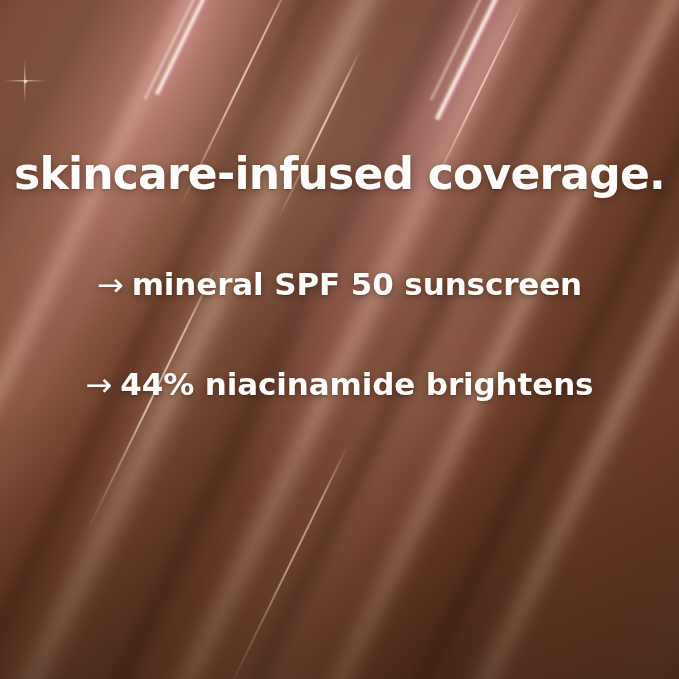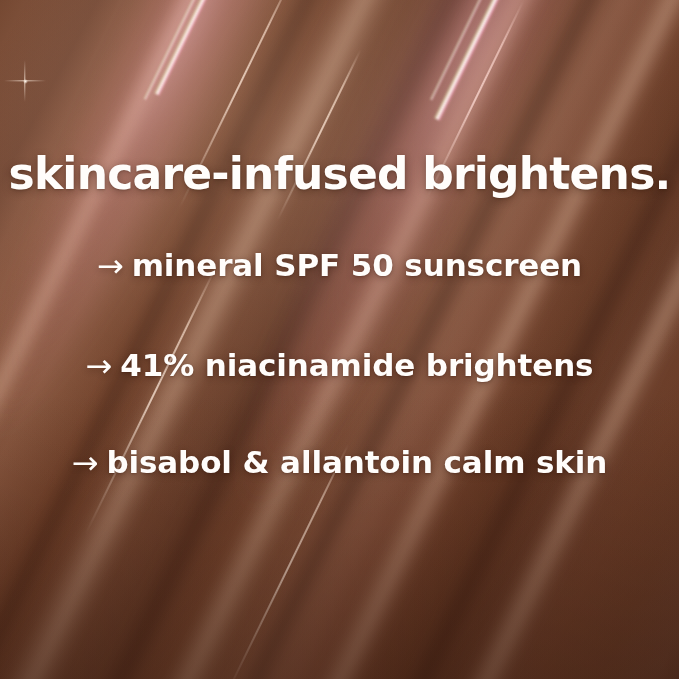--- a/index.html
+++ b/index.html
@@ -200,21 +200,21 @@
     text-align: center;
     font-family: "DejaVu Sans", sans-serif;
     font-weight: 700;
     font-size: 31px;
     line-height: 1.42;
     letter-spacing: -0.004em;
     color: #fffdfb;
     text-shadow: 0 2px 7px rgba(45,18,8,0.36), 0 1px 2px rgba(45,18,8,0.22);
     white-space: nowrap;
   }
-  .bullet-1 { margin-bottom: 54px; }
+  .bullet-1 { margin-bottom: 54px; margin-top: 19px; }
   .bullet-2 { margin-bottom: 50px; }
   .bullet-line { display: block; }
   .arrow-icon {
     display: inline-block;
     font-weight: 400;
     font-size: 32px;
     vertical-align: -1px;
     margin-right: 8px;
     text-shadow: 0 2px 6px rgba(45,18,8,0.34);
   }
@@ -261,37 +261,32 @@
 
   <div class="sparkle" style="left:4px; top:60px; width:42px; height:42px;">
     <div class="sparkle-dot"></div>
   </div>
 
   <div class="bg-vignette"></div>
   <div class="bg-bottom-dark"></div>
 
   <div class="content">
 
-    <div class="headline">skincare-infused brightens.</div>
+    <div class="headline">skincare-infused coverage.</div>
 
     <div class="bullets">
 
       <div class="bullet bullet-1">
         <span class="bullet-line">
           <span class="arrow-icon">→</span><span>mineral SPF 50 sunscreen</span>
         </span>
       </div>
 
       <div class="bullet bullet-2">
         <span class="bullet-line">
-          <span class="arrow-icon">→</span><span>41% niacinamide brightens</span>
+          <span class="arrow-icon">→</span><span>44% niacinamide brightens</span>
         </span>
       </div>
 
-      <div class="bullet bullet-3">
-        <span class="bullet-line">
-          <span class="arrow-icon">→</span><span>bisabol &amp; allantoin calm skin</span>
-        </span>
-      </div>
 
     </div>
   </div>
 </div>
 
 </body></html>

